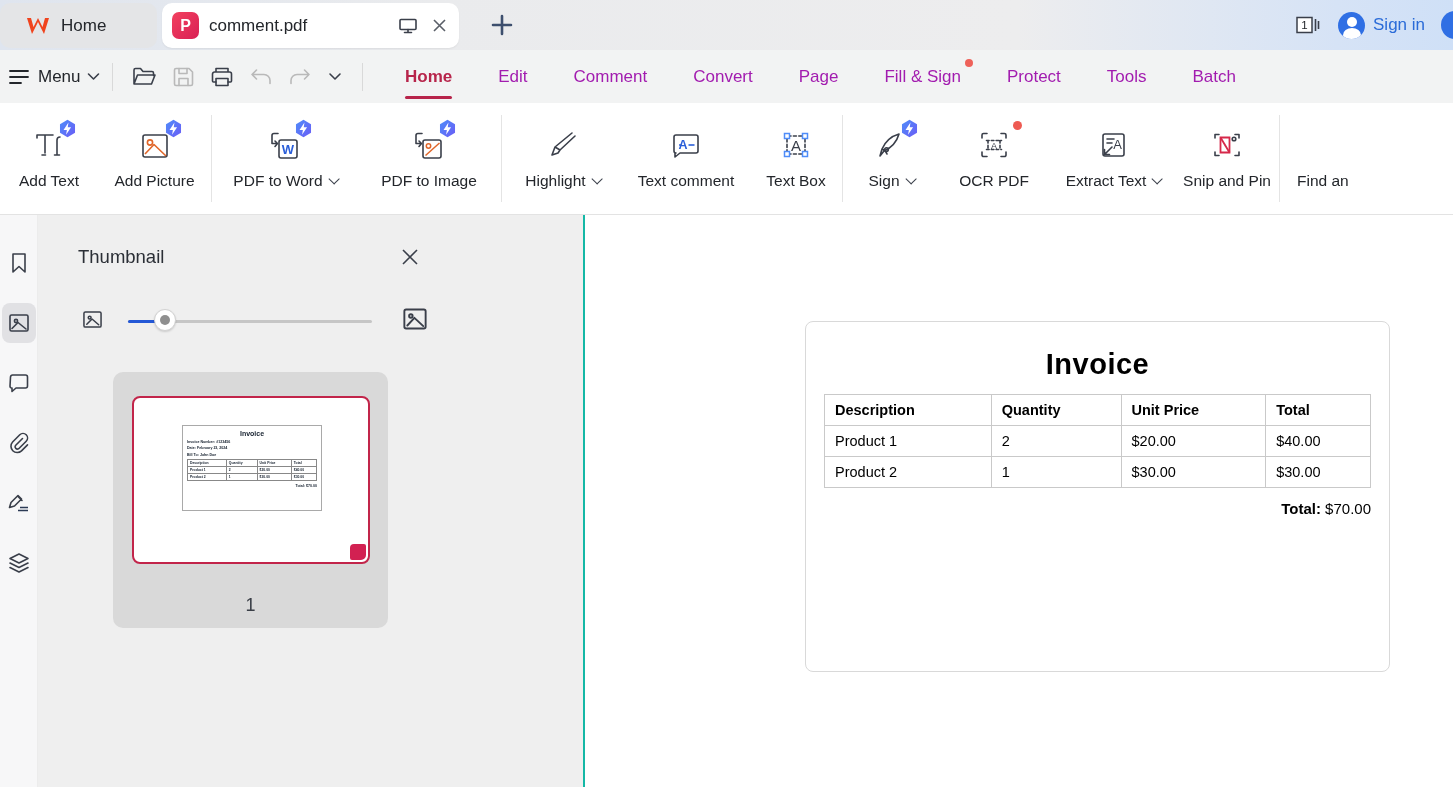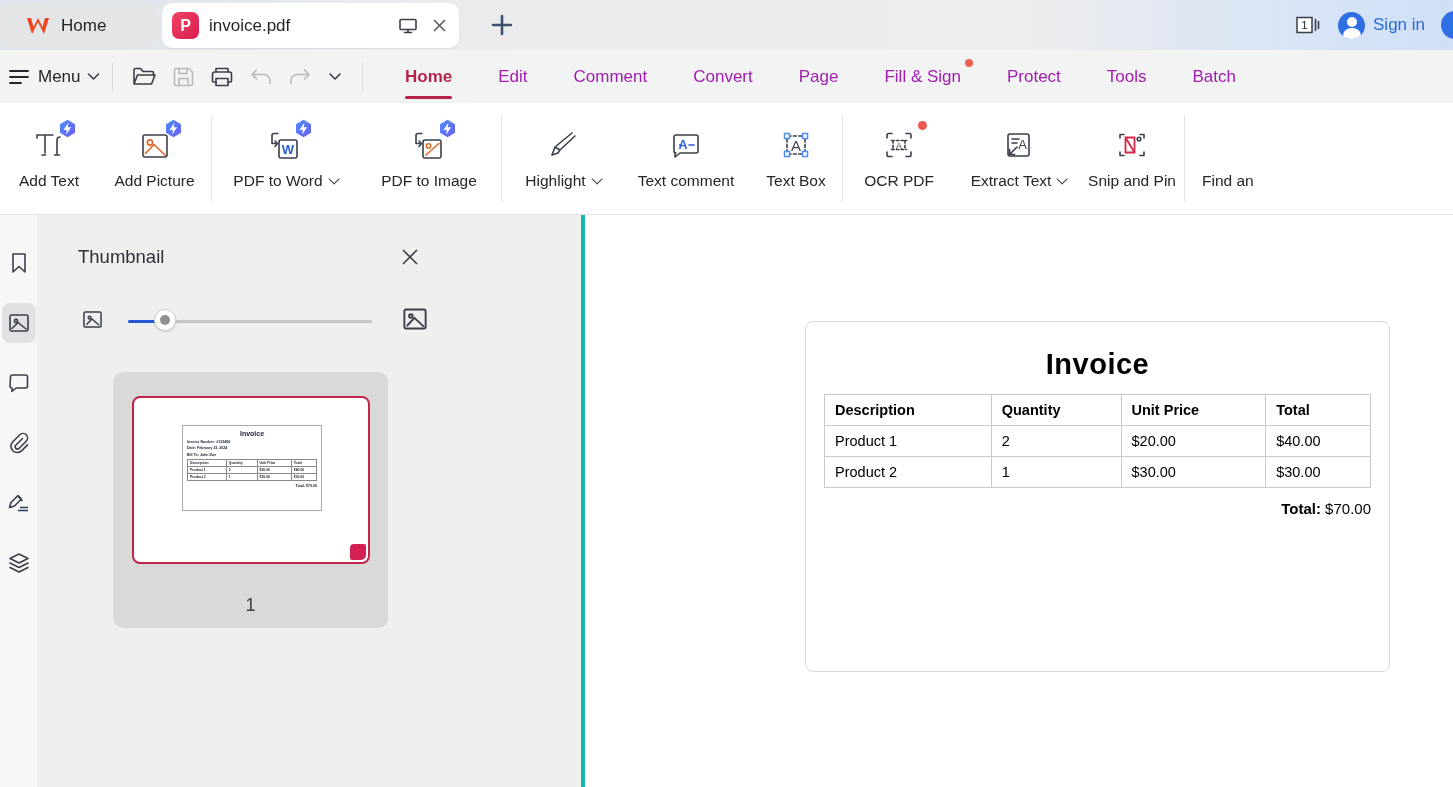--- a/index.html
+++ b/index.html
@@ -53,21 +53,21 @@
   .vdiv { width:1px; background:#e4e4e4; margin:12px 0; }
   .find-item { align-items:flex-start; padding-left:17px; }
   .find-item .tb-icon { visibility:hidden; }
 
   
   .iconstrip { position:absolute; left:0; top:215px; width:38px; height:572px; background:#f7f7f8; border-right:1px solid #ececec; }
   .strip-item { position:absolute; left:2px; width:34px; height:40px; display:flex; align-items:center; justify-content:center; cursor:pointer; border-radius:8px; }
   .strip-item.active { background:#e1e1e4; }
 
   
-  .thumb-panel { position:absolute; left:38px; top:215px; width:547px; height:572px; background:#efefef; border-right:4px solid #14b8a6; }
+  .thumb-panel { position:absolute; left:38px; top:215px; width:547px; height:572px; background:#efefef; border-right:2px solid #14b8a6; }
   .tp-title { position:absolute; left:40px; top:31px; font-size:18.5px; color:#2b2f36; }
   .tp-close { position:absolute; left:362px; top:32px; width:20px; height:20px; cursor:pointer; }
   .slider-row { position:absolute; left:0; top:92px; width:100%; height:30px; }
   .sl-icon-sm { position:absolute; left:44px; top:3px; }
   .sl-icon-lg { position:absolute; left:364px; top:0px; }
   .sl-track { position:absolute; left:90px; top:13px; width:244px; height:3px; background:#c6c6c6; border-radius:2px; }
   .sl-fill { position:absolute; left:0; top:0; height:3px; width:37px; background:#2458d6; border-radius:2px; }
   .sl-knob { position:absolute; left:116px; top:2px; width:22px; height:22px; border-radius:50%; background:#fff;
     border:1px solid #d2d2d2; box-shadow:0 1px 2px rgba(0,0,0,.15); cursor:pointer; }
   .sl-knob::after { content:""; position:absolute; left:5px; top:5px; width:10px; height:10px; border-radius:50%; background:#8f8f8f; }
@@ -119,21 +119,21 @@
   <div class="home-tab">
     <span>
       <svg width="24" height="20" viewBox="0 0 24 20">
           <path d="M1 2 L6 18 L12 6 L18 18 L23 2 L19 2 L16.5 11 L12 2 L7.5 11 L5 2 Z" fill="#f0431d"></path>
         </svg>
     </span>
     <span class="label">Home</span>
   </div>
   <div class="doc-tab">
     <span class="pdf-badge">P</span>
-    <span class="label">invoice.pdf</span>
+    <span class="label">comment.pdf</span>
     <span class="tab-tools">
       <span>
         <svg width="20" height="18" viewBox="0 0 20 18">
             <rect class="stroke" x="2" y="2.5" width="16" height="10" rx="1"></rect>
             <path class="stroke" d="M10 12.5 v2.5 M6.5 15.5 h7"></path>
           </svg>
       </span>
       <span>
         <svg width="15" height="15" viewBox="0 0 15 15">
             <path d="M2 2 L13 13 M13 2 L2 13" stroke="#5a5f68" stroke-width="1.6"></path>
@@ -364,20 +364,38 @@
         <text x="18" y="24" font-size="15" fill="#3a3f4a" text-anchor="middle" font-family="Liberation Sans, sans-serif">A</text>
       </svg>
     </span>
     <span class="tb-label-row">
         <span class="tb-label">Text Box</span>
       </span>
   </div>
 
   <div class="vdiv"></div>
 
+  <div class="tb-item" style="width:95px">
+    <span class="tb-icon">
+      <svg width="36" height="36" viewBox="0 0 36 36">
+        <path class="stroke" d="M7 29 l2-7 c4-9 10-13 17-15 -2 7-6 13-15 17 z M9 22 c3 1 4 2 5 5"></path>
+        <circle class="stroke" cx="13.5" cy="22.5" r="1.8"></circle>
+      </svg>
+      <span class="ai-badge">
+        <svg width="19" height="19" viewBox="0 0 24 24">
+            <polygon points="12,1 21.5,6.5 21.5,17.5 12,23 2.5,17.5 2.5,6.5" fill="url(#aibg)"></polygon>
+            <path d="M13.2 4.5 L7 14 h4.2 l-1 6 L16.5 10.5 h-4.2 z" fill="#fff"></path>
+          </svg>
+      </span>
+    </span>
+    <span class="tb-label-row">
+        <span class="tb-label">Sign</span>
+        <span class="chev"></span>
+      </span>
+  </div>
 
   <div class="tb-item" style="width:112px">
     <span class="tb-icon">
       <svg width="36" height="36" viewBox="0 0 36 36">
         <path class="stroke" d="M6 11 V8 a1.5 1.5 0 0 1 1.5-1.5 H11 M25 6.5 h3.5 A1.5 1.5 0 0 1 30 8 v3 M30 25 v3 a1.5 1.5 0 0 1 -1.5 1.5 H25 M11 29.5 H7.5 A1.5 1.5 0 0 1 6 28 v-3"></path>
         <path class="stroke" d="M10.5 13.5 h15 M10.5 22.5 h15 M12 13.5 v9 M24 13.5 v9" stroke-dasharray="2.6 2.2"></path>
         <text x="18" y="21.5" font-size="9" fill="#3a3f4a" text-anchor="middle" font-family="Liberation Sans, sans-serif">A</text>
       </svg>
       <span class="red-dot" style="top:-6px; right:-10px"></span>
     </span>

